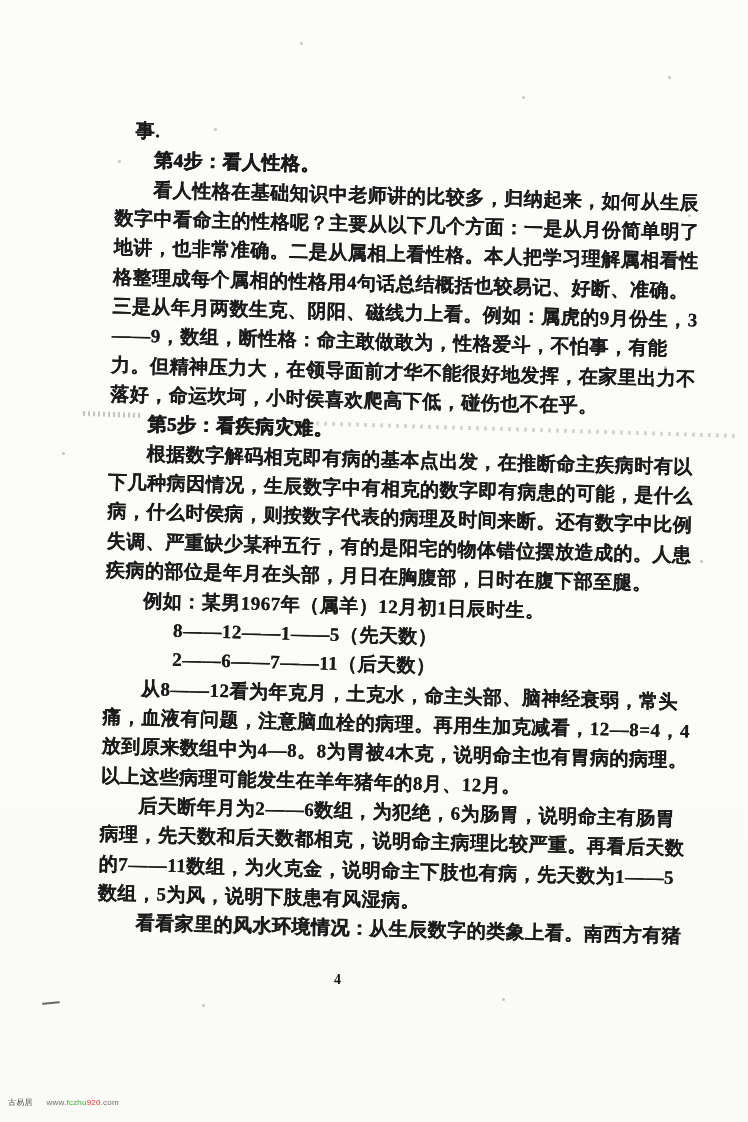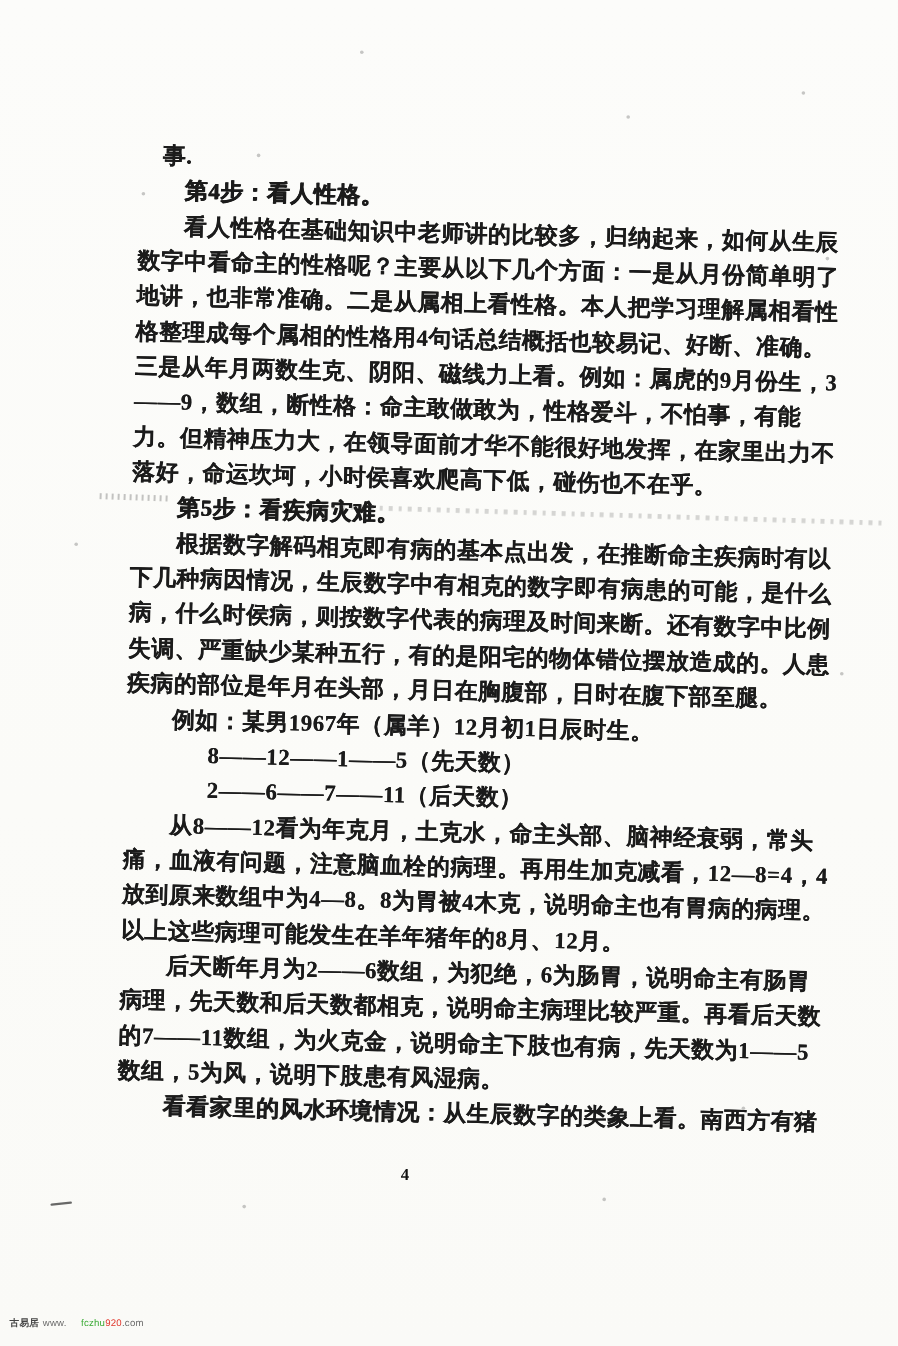--- a/index.html
+++ b/index.html
@@ -30,23 +30,23 @@
   .page-number{
     position:absolute;left:334px;top:972px;
     font-family:"Liberation Serif","DejaVu Serif",serif;
     font-size:14px;font-weight:700;color:#101010;
   }
   .watermark{
     position:absolute;left:8px;top:1097px;
     font-family:"Liberation Sans","DejaVu Sans",sans-serif;
     font-size:8px;color:#555;letter-spacing:0.2px;white-space:nowrap;
   }
-  .wm-site{color:#444;font-weight:700;margin-right:3px;}
+  .wm-site{color:#444;font-weight:400;margin-right:14px;}
   .wm-gray{color:#6a6a6a;text-align:center;}
-  .wm-green{color:#3aaa35;margin-left:12px;}
+  .wm-green{color:#3aaa35;}
   .wm-red{color:#e0352b;text-align:right;}
   
   .stray-dash{
     position:absolute;left:42px;top:1002px;width:18px;height:2px;
     background:#2a2a2a;transform:rotate(-6deg);opacity:.7;border-radius:1px;
   }
   .smudge-left{
     position:absolute;left:83px;top:412px;width:60px;height:5px;
     background:repeating-linear-gradient(90deg,rgba(45,45,45,.55) 0 2px,transparent 2px 5px);
     transform:rotate(2deg);opacity:.5;filter:blur(.3px);

